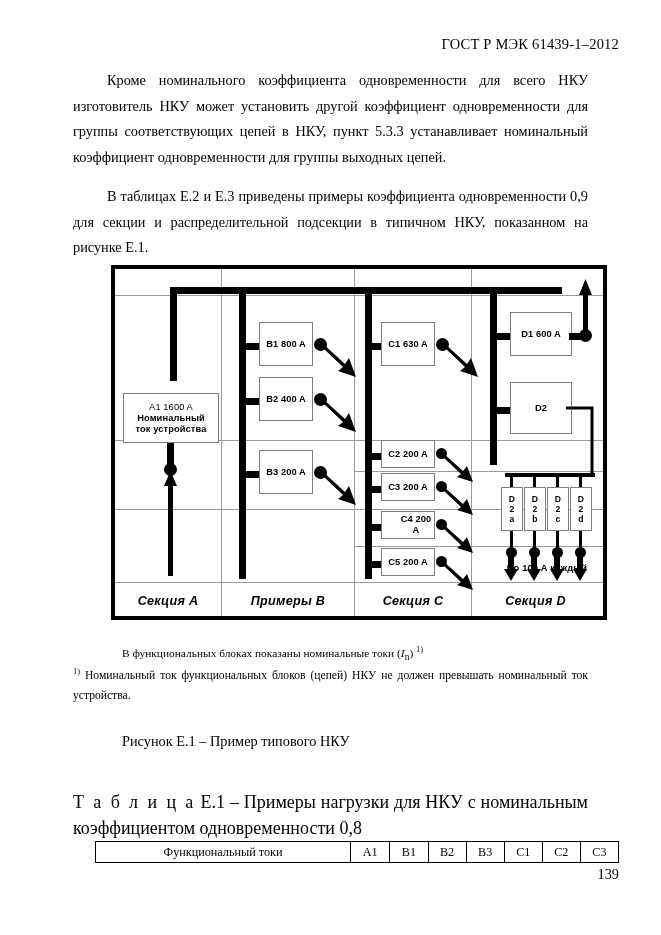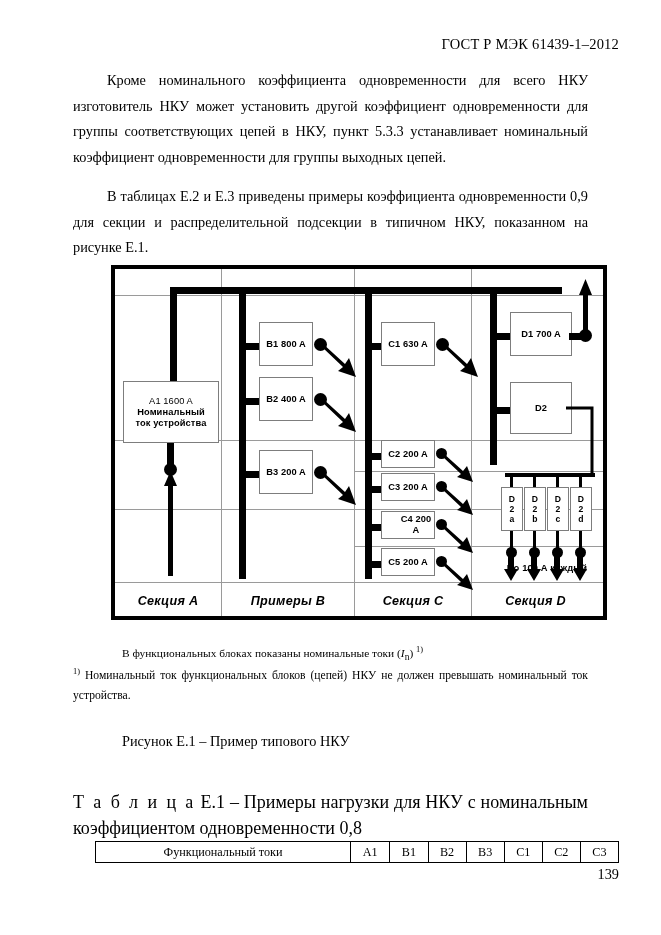--- a/index.html
+++ b/index.html
@@ -130,21 +130,21 @@
     <div class="gridline gl-v" style="left:243px;"></div>
     <div class="gridline gl-v" style="left:360px;"></div>
 
     <div class="bar bar-h" style="left:59px;top:22px;width:392px;"></div>
 
     <div class="bar bar-v" style="left:59px;top:22px;height:94px;"></div>
     <div class="bar bar-v" style="left:128px;top:22px;height:292px;"></div>
     <div class="bar bar-v" style="left:254px;top:22px;height:292px;"></div>
     <div class="bar bar-v" style="left:379px;top:22px;height:178px;"></div>
 
-    <div class="fb tall" style="left:12px;top:116px;width:96px;height:62px;">
+    <div class="fb tall" style="left:12px;top:128px;width:96px;height:50px;">
       <span class="l1">A1 1600 A</span>
       <span class="l2">Номинальный</span>
       <span class="l2">ток устройства</span>
     </div>
 
     <div class="bar bar-v" style="left:56px;top:178px;height:24px;"></div>
     <div class="dot" style="left:53px;top:198px;"></div>
     <svg style="position:absolute;left:49px;top:206px;" width="21" height="105">
       <polygon points="10.5,0 17,15 13,15 13,105 8,105 8,15 4,15" fill="#000"></polygon>
     </svg>
@@ -216,21 +216,21 @@
     <div class="fb" style="left:270px;top:283px;width:54px;height:28px;">
       <span>C5 200 A</span>
     </div>
     <div class="dot sm" style="left:325px;top:291px;"></div>
     <svg style="position:absolute;left:332px;top:296px;" width="34" height="32">
       <polygon points="0,0 20,18 24,13 30,29 14,24 18,21 0,4" fill="#000"></polygon>
     </svg>
 
     <div class="bar bar-h" style="left:379px;top:68px;width:24px;"></div>
     <div class="fb" style="left:399px;top:47px;width:62px;height:44px;">
-      <span>D1 700 A</span>
+      <span>D1 600 A</span>
     </div>
     <div class="bar bar-h" style="left:458px;top:68px;width:14px;"></div>
     <div class="dot" style="left:468px;top:64px;"></div>
     <svg style="position:absolute;left:464px;top:14px;" width="21" height="54">
       <polygon points="10.5,0 17,16 13,16 13,54 8,54 8,16 4,16" fill="#000"></polygon>
     </svg>
 
     <div class="bar bar-h" style="left:379px;top:142px;width:24px;"></div>
     <div class="fb" style="left:399px;top:117px;width:62px;height:52px;">
       <span>D2</span>

